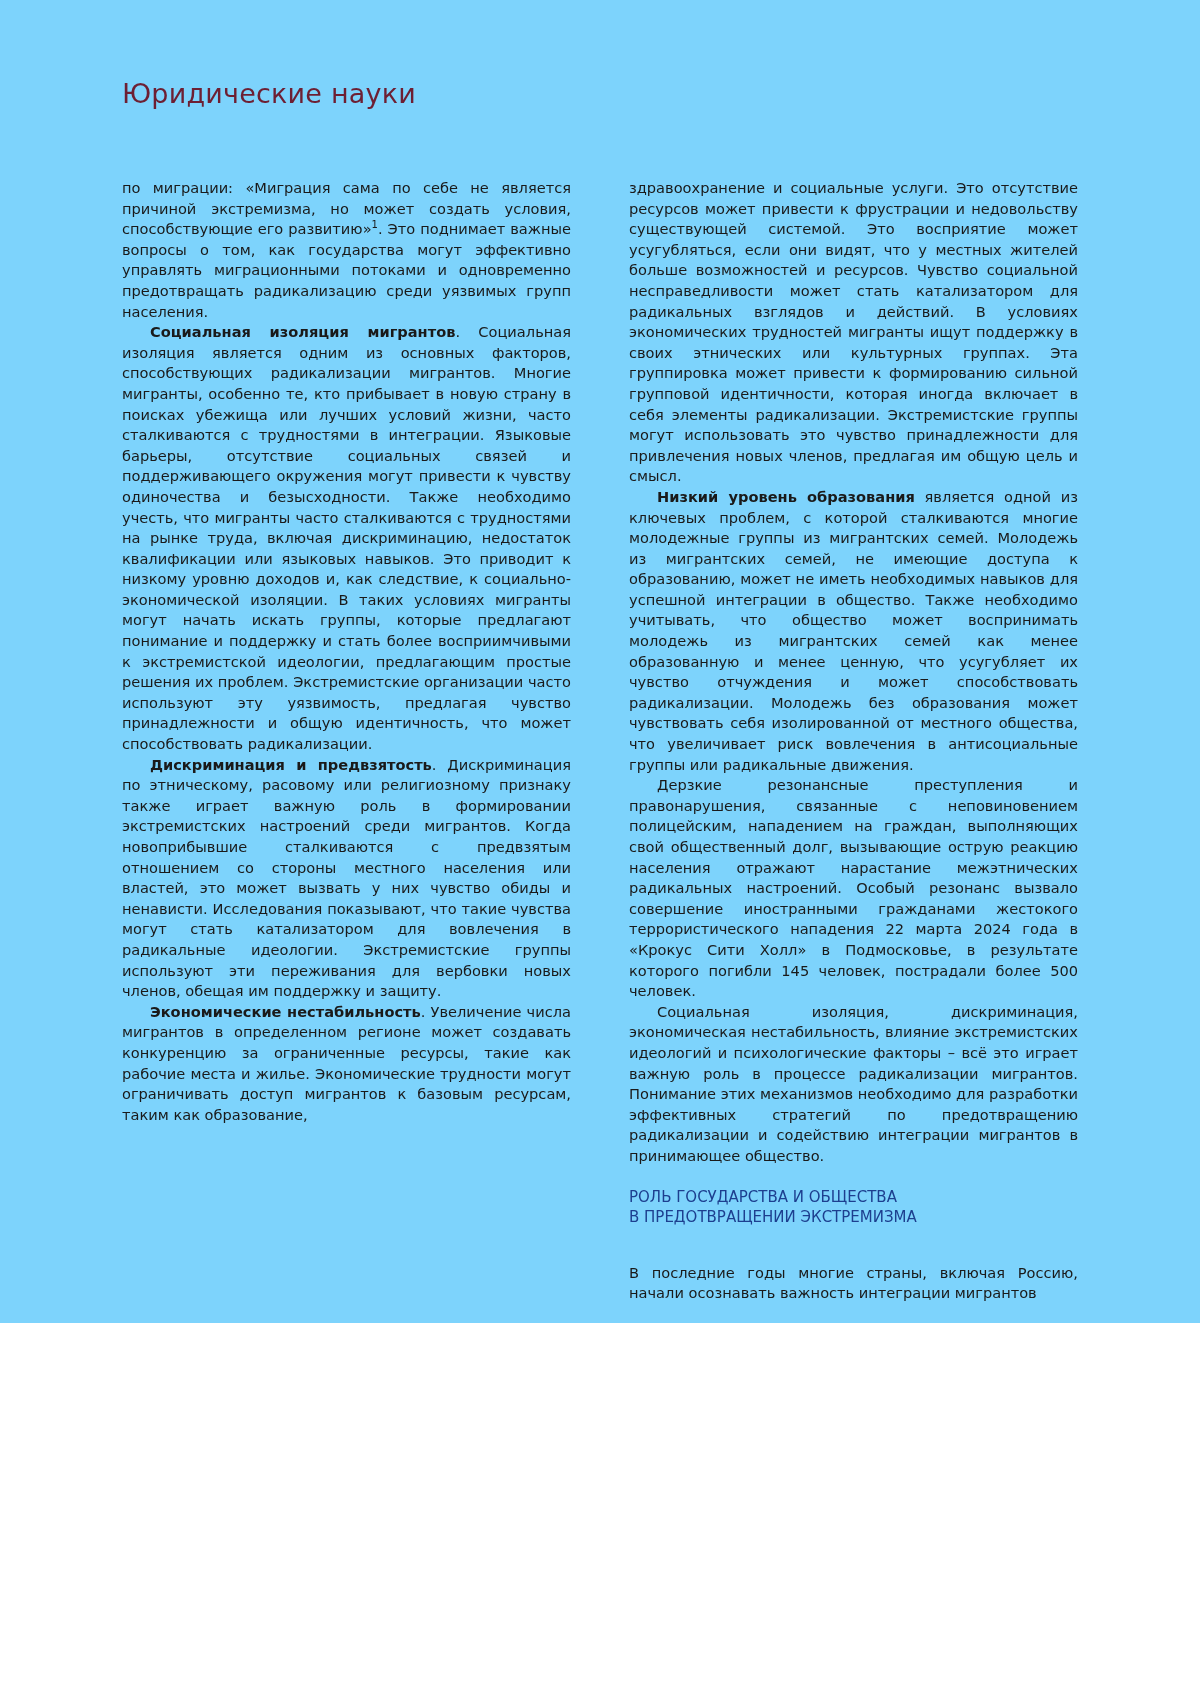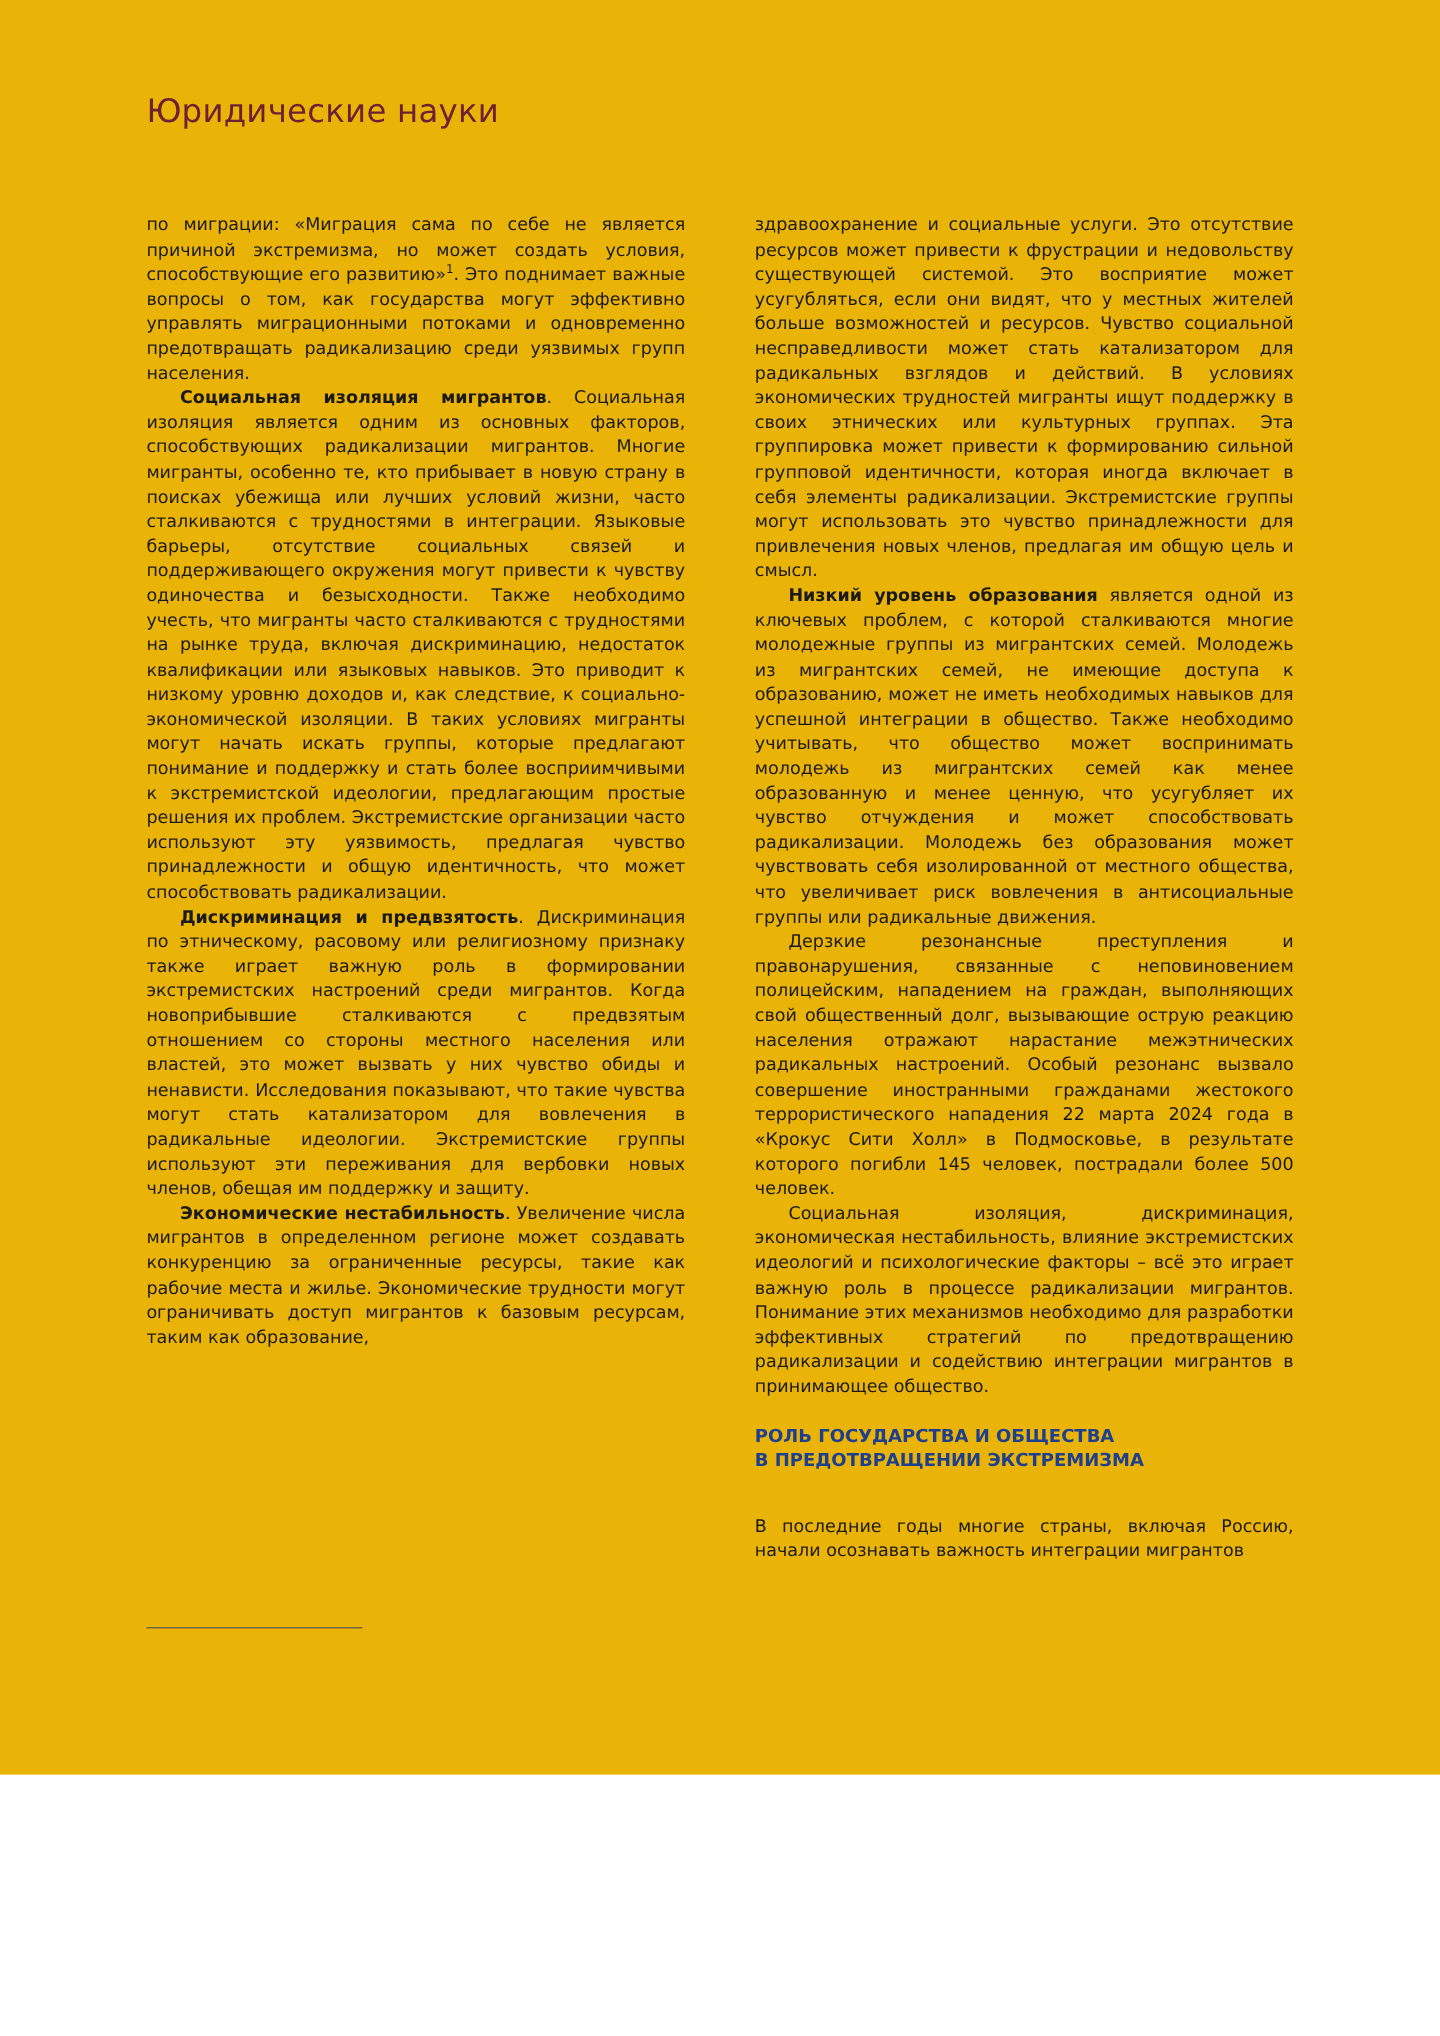--- a/index.html
+++ b/index.html
@@ -3,22 +3,22 @@
 <meta charset="utf-8">
 <style>
   html, body {
     margin: 0;
     padding: 0;
     background: #ffffff;
   }
   .page {
     position: relative;
     width: 1200px;
-    height: 1479px;
-    background: #eab308;
+    height: 1323px;
+    background: #7dd3fc;
     font-family: "DejaVu Sans", sans-serif;
     color: #1a1a1a;
     box-sizing: border-box;
   }
   .header-title {
     position: absolute;
     left: 122px;
     top: 78px;
     font-size: 27px;
     color: #6d1f33;
@@ -69,21 +69,21 @@
     top: 1366px;
     width: 454px;
     font-size: 11.2px;
     line-height: 15.6px;
     text-align: justify;
     color: #1a1a1a;
   }
   .section-head {
     margin-top: 20px;
     font-size: 15px;
-    font-weight: bold;
+    font-weight: normal;
     color: #1d3f8f;
     line-height: 20px;
     text-align: left;
   }
   .section-head .l2 { display: block; }
   .after-head {
     margin-top: 36px;
   }
   .footer {
     position: absolute;

